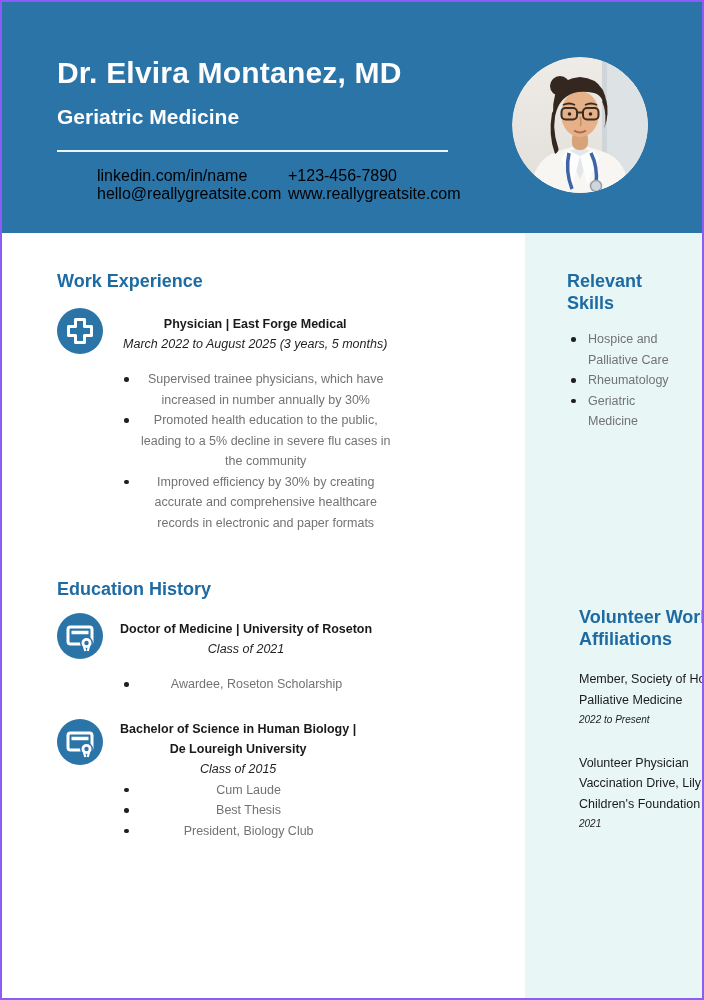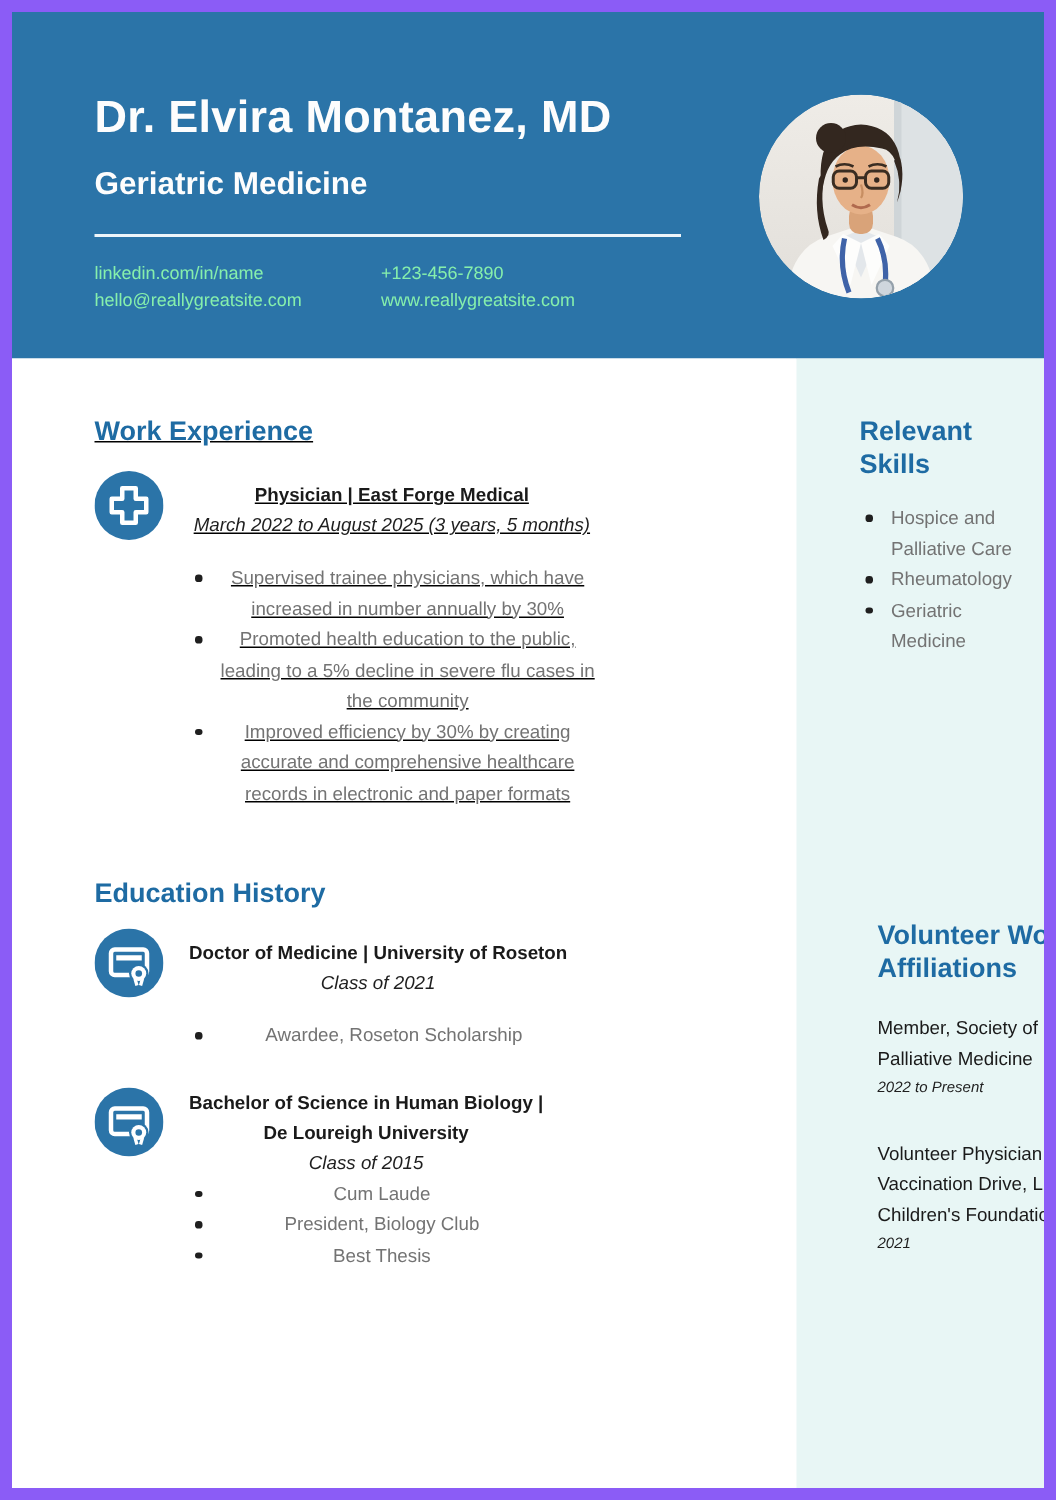--- a/index.html
+++ b/index.html
@@ -2,21 +2,21 @@
 <html><head>
 <meta charset="utf-8">
 <style>
   * { margin:0; padding:0; box-sizing:border-box; }
   html,body { background:#fff; }
   body { font-family:"Liberation Sans", sans-serif; }
 
   .page {
     position:relative;
     width:704px; height:1000px;
-    border:8px solid #8b5cf6;
+    border:2px solid #8b5cf6;
     background:#fff;
     overflow:hidden;
   }
 
   
   .header {
     position:relative;
     height:231px;
     background:#2b74a8;
     padding:54px 0 0 55px;
@@ -32,39 +32,39 @@
   }
   .header-divider {
     width:391px; height:2px; background:#eef5fa; margin-top:21px;
   }
   .contact {
     display:grid;
     grid-template-columns:191px auto;
     grid-auto-flow:column;
     grid-template-rows:repeat(2, 18px);
     margin-top:15px;
-    font-size:12px; line-height:18px;
-    color:#86efac;
+    font-size:16px; line-height:18px;
+    color:#000000;
+    margin-left:40px;
   }
   .photo {
     position:absolute;
     top:55px; right:54px;
     width:136px; height:136px;
     border-radius:50%;
     overflow:hidden;
   }
 
   
   .columns { display:flex; height:765px; }
   .col-left {
     position:relative;
     width:523px;
     padding:37px 26px 0 55px;
     background:#fff;
-    text-decoration:underline;
   }
   .col-right {
     position:relative;
     flex:1;
     background:#e8f6f5;
     padding:37px 14px 0 42px;
   }
 
   h3.section-heading {
     font-size:18px; font-weight:bold; color:#1e6ba3;
@@ -254,22 +254,22 @@
               <circle cx="29.5" cy="30" r="5" fill="#ffffff"></circle>
               <circle cx="29.5" cy="30" r="2.2" fill="#2b74a8"></circle>
             </svg>
           </div>
           <div class="entry-body">
             <div class="item-title">Bachelor of Science in Human Biology |
 De Loureigh University</div>
             <div class="item-date">Class of 2015</div>
             <ul class="bullets tight">
               <li>Cum Laude</li>
+              <li>Best Thesis</li>
               <li>President, Biology Club</li>
-              <li>Best Thesis</li>
             </ul>
           </div>
         </div>
       </div>
 
     </div>
 
     <div class="col-right">
 
       <h3 class="section-heading">Relevant Skills</h3>

